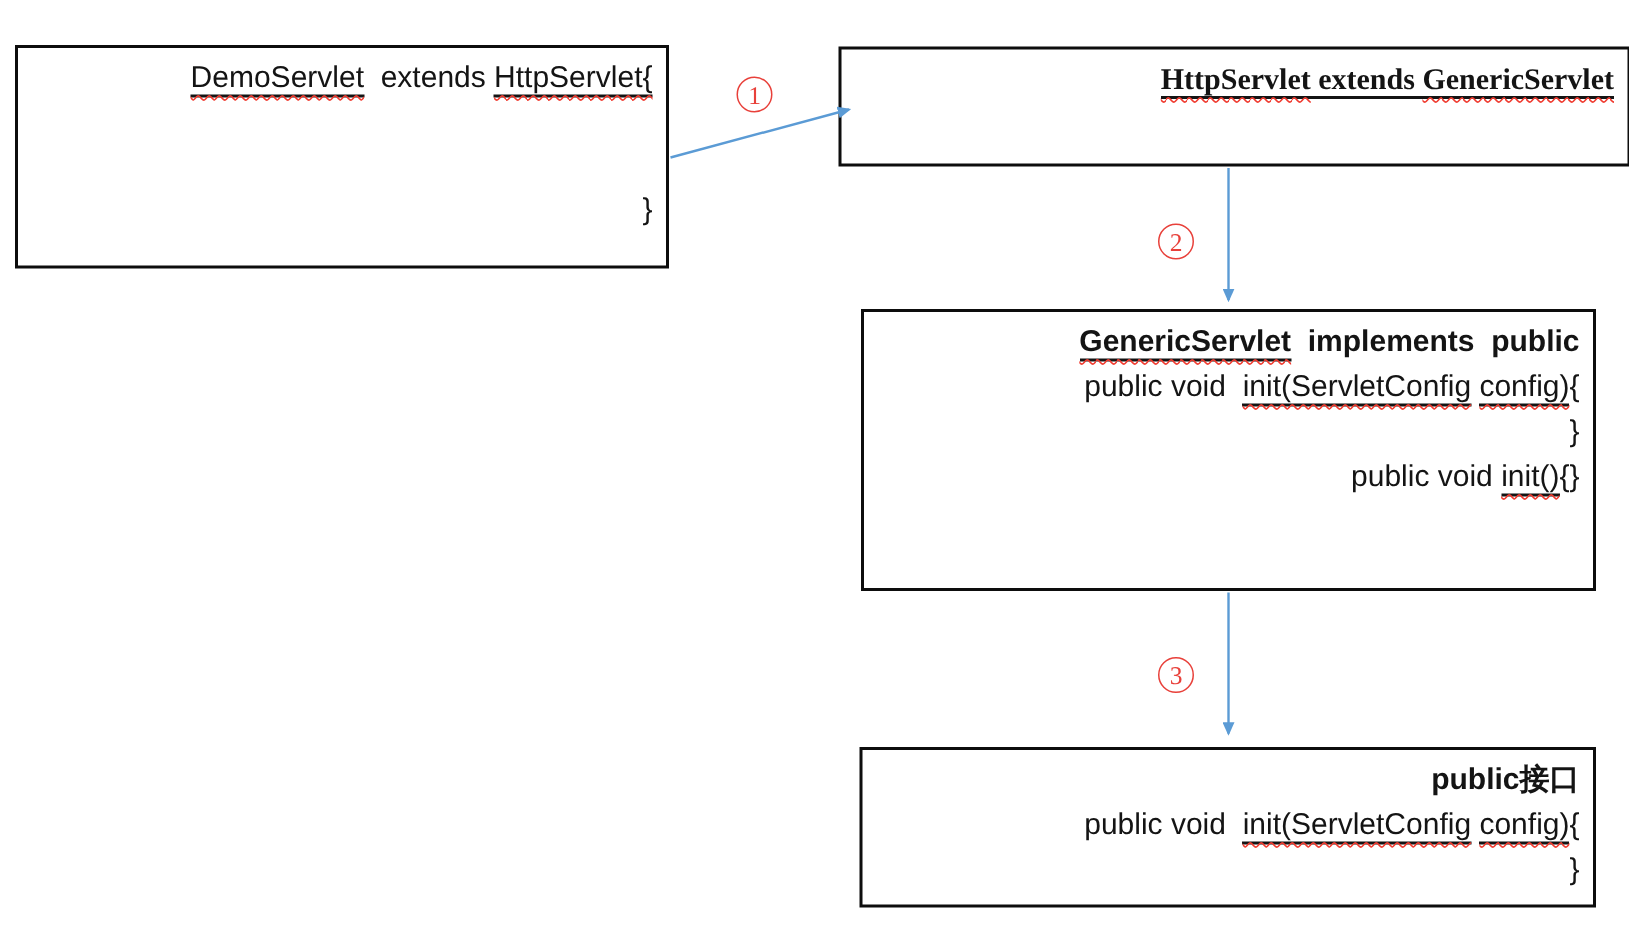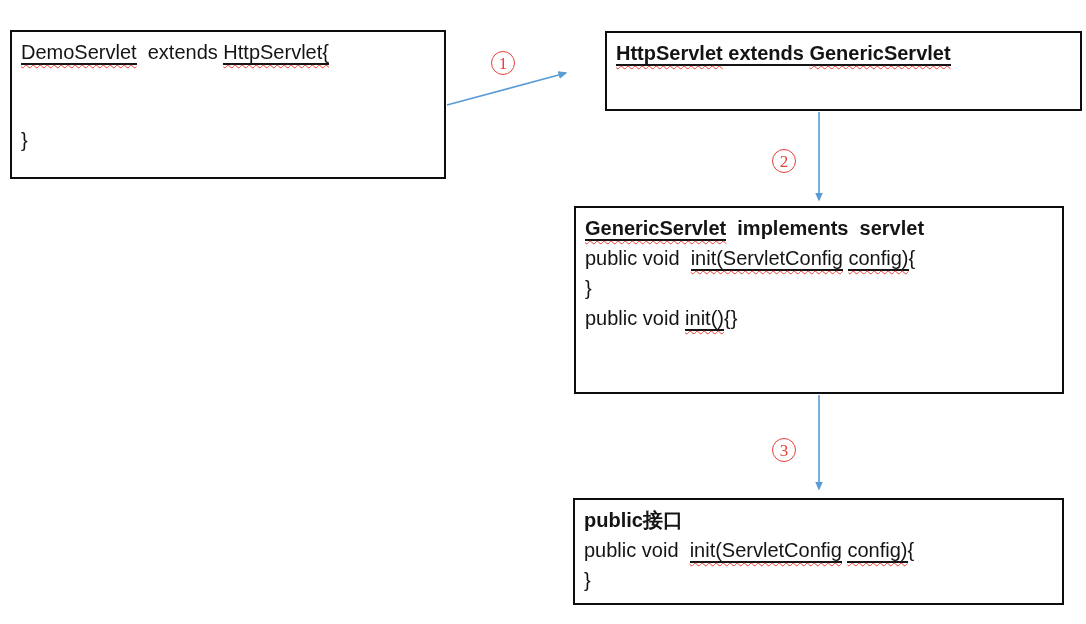--- a/index.html
+++ b/index.html
@@ -16,29 +16,30 @@
     overflow: hidden;
   }
   .box {
     position: absolute;
     border: 2px solid #0d0d0d;
     background: #ffffff;
     box-sizing: border-box;
     padding: 5px 9px;
   }
   .box1 { left: 10px;  top: 30px;  width: 436px; height: 149px; }
-  .box2 { left: 605px; top: 31px;  width: 477px; height: 80px;  }
+  .box2 { left: 559px; top: 31px;  width: 528px; height: 80px; font-family: Liberation Serif, serif;  }
   .box3 { left: 574px; top: 206px; width: 490px; height: 188px; }
   .box4 { left: 573px; top: 498px; width: 491px; height: 107px; }
 
   .line {
     white-space: pre;
     font-size: 20px;
     line-height: 30px;
     color: #141414;
+    text-align: right;
   }
   .b { font-weight: 700; }
   .indent { padding-left: 103px; }
   .spacer { height: 58px; }
 
   
   .u { border-bottom: 2px solid #141414; }
   
   .sq {
     text-decoration-line: underline;
@@ -82,21 +83,21 @@
     <div class="line"><span class="u sq">DemoServlet</span><span>  extends </span><span class="u sq">HttpServlet{</span></div>
     <div class="spacer"></div>
     <div class="line"><span>}</span></div>
   </div>
 
   <div class="box box2">
     <div class="line b"><span class="u sq">HttpServlet</span><span class="u"> extends </span><span class="u sq">GenericServlet</span></div>
   </div>
 
   <div class="box box3">
-    <div class="line b"><span class="u sq">GenericServlet</span><span>  implements  servlet</span></div>
+    <div class="line b"><span class="u sq">GenericServlet</span><span>  implements  public</span></div>
     <div class="line"><span>public void  </span><span class="u sq">init(ServletConfig</span><span> </span><span class="u sq">config)</span><span>{</span></div>
     <div class="line"><span>}</span></div>
     <div class="line"><span>public void </span><span class="u sq">init()</span><span>{}</span></div>
   </div>
 
   <div class="box box4">
     <div class="line b"><span>public</span><span class="cjk">接口</span></div>
     <div class="line"><span>public void  </span><span class="u sq">init(ServletConfig</span><span> </span><span class="u sq">config)</span><span>{</span></div>
     <div class="line"><span>}</span></div>
   </div>

